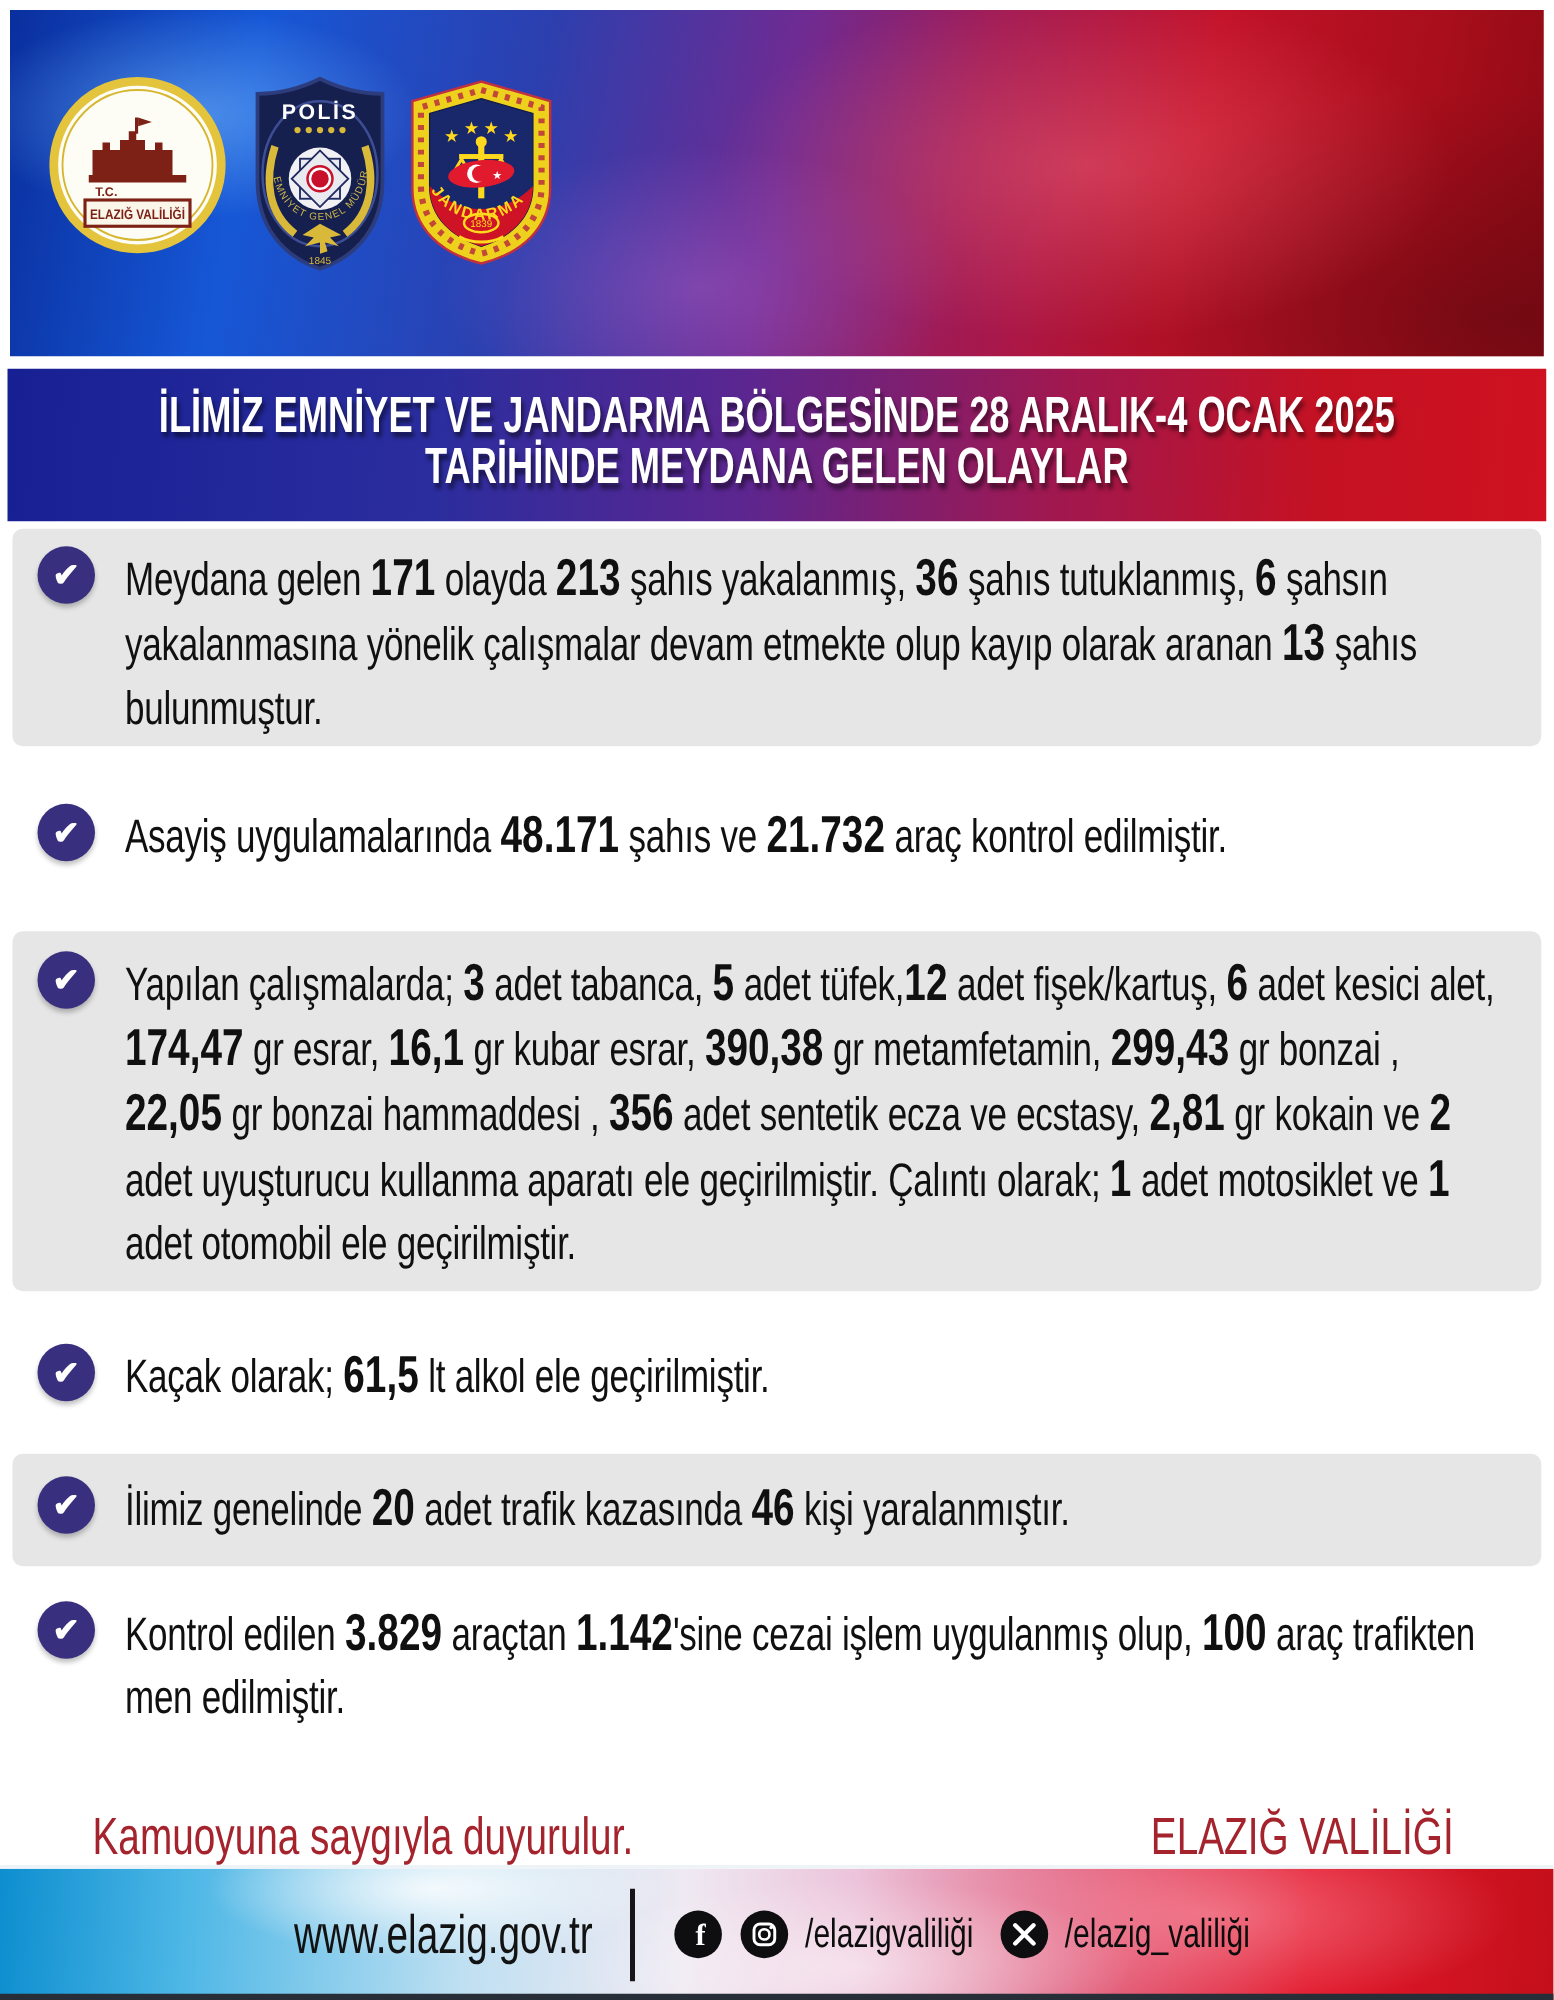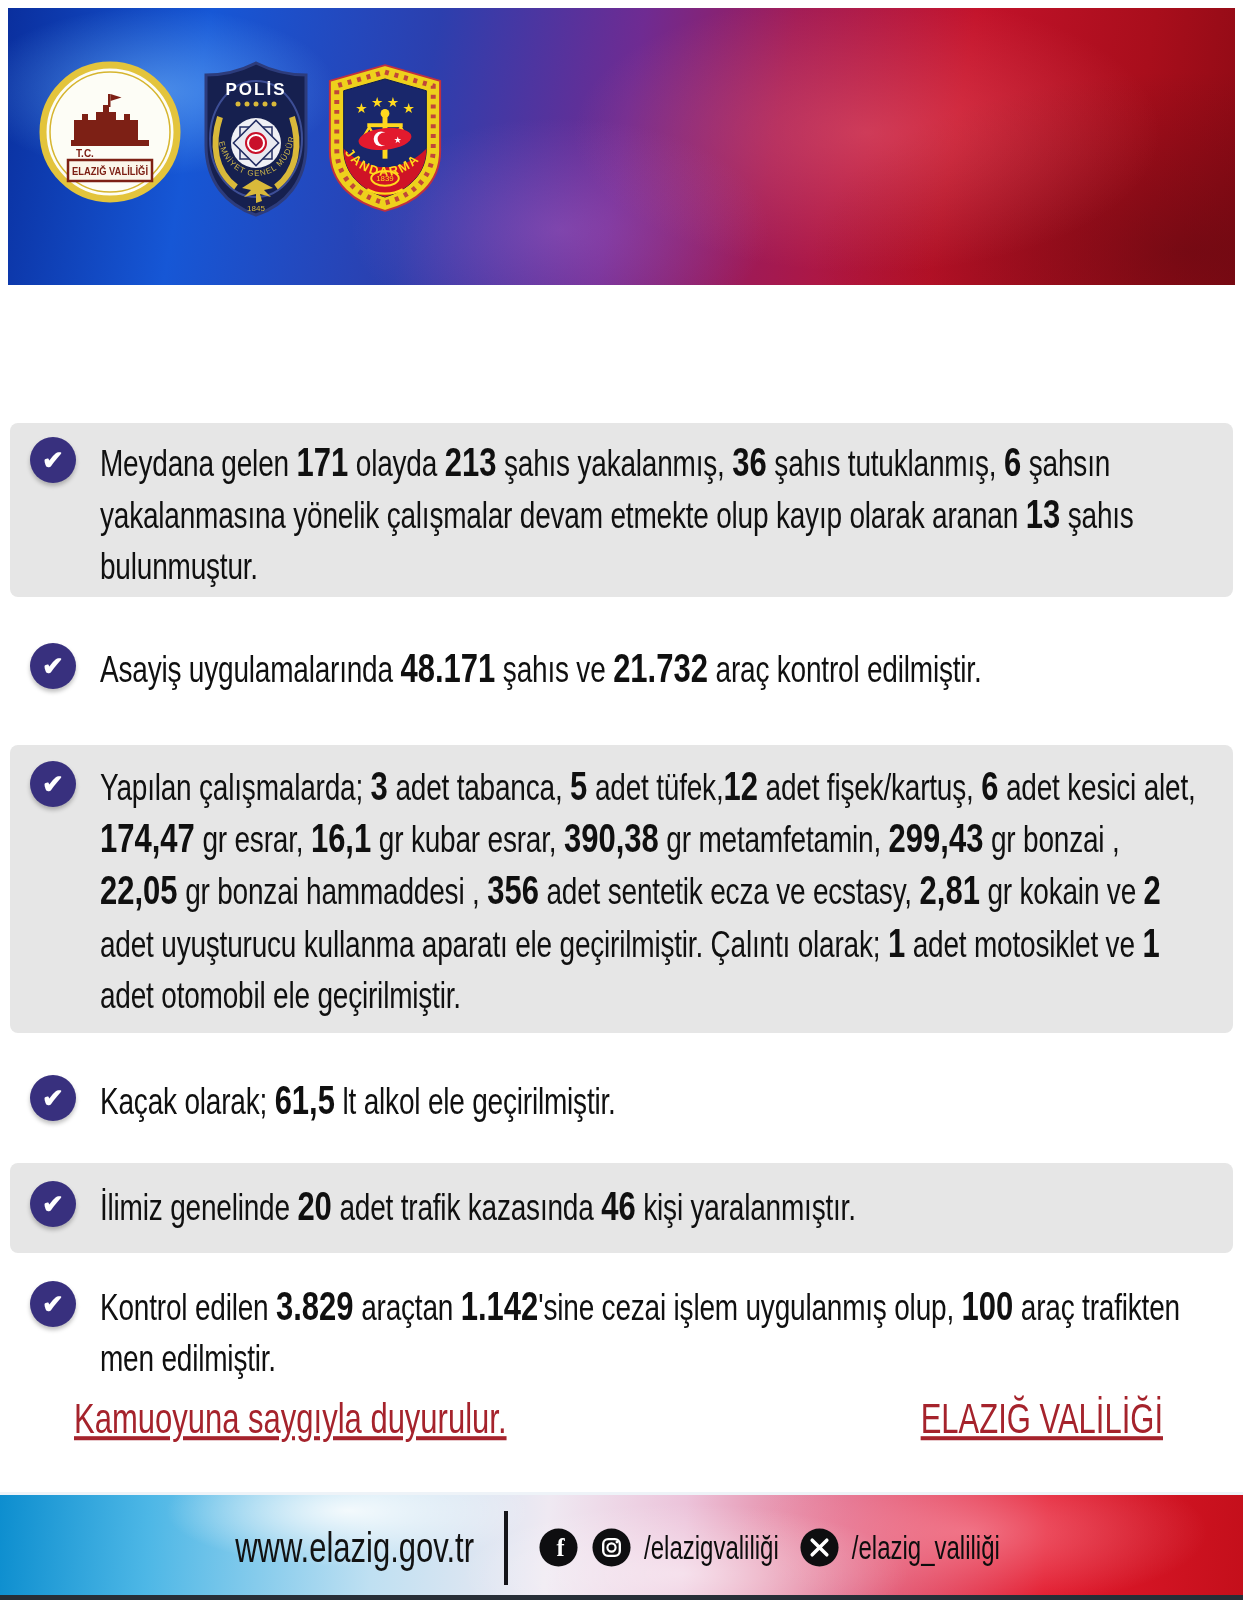--- a/index.html
+++ b/index.html
@@ -46,21 +46,21 @@
   #items .item:nth-child(6){top:1253px;height:150px;padding-top:28px;}
   .check{flex:0 0 46px;height:46px;border-radius:50%;background:#38307e;color:#fff;
          font-size:26px;font-weight:700;display:flex;align-items:center;justify-content:center;
          box-shadow:0 3px 4px rgba(0,0,0,.25);}
   .itext{margin:0;flex:1;font-size:28px;line-height:38px;color:#101010;letter-spacing:-.2px;
          transform:scaleY(1.34);transform-origin:0 0;}
   .itext b{font-size:31px;letter-spacing:0;}
 
   
   .closing{position:absolute;left:10px;right:10px;top:1402px;height:86px;display:flex;
-           align-items:flex-start;justify-content:space-between;padding:0 70px 0 64px;color:#a5232c;text-decoration:underline;}
+           align-items:flex-end;justify-content:space-between;padding:0 70px 0 64px;color:#a5232c;}
   .closing span{font-size:31px;font-weight:400;transform:scaleY(1.35);white-space:nowrap;}
 
   
   .footer{position:absolute;left:0;right:0;bottom:0;height:108px;display:flex;align-items:center;
     justify-content:center;gap:30px;border-top:3px solid #eef3f8;box-sizing:border-box;
     background:
       radial-gradient(ellipse 260px 80px at 28% 15%, rgba(255,255,255,.85), transparent 70%),
       radial-gradient(ellipse 320px 100px at 55% 75%, rgba(255,255,255,.5), transparent 70%),
       radial-gradient(ellipse 340px 110px at 78% 35%, rgba(255,170,185,.5), transparent 70%),
       linear-gradient(93deg,#0d8ecf 0%,#4db7e6 12%,#bfe0f2 30%,#efe9f2 44%,#ecc3da 55%,#e2708e 68%,#e2192c 84%,#c40f1b 100%);}
@@ -150,20 +150,24 @@
       <text x="64" y="121" font-size="8" fill="#ffd91e" text-anchor="middle">1839</text>
       <path d="M46,129 C56,135 72,135 82,129" stroke="#ffd91e" stroke-width="2.5" fill="none"></path>
       <path id="jarc" d="M22,90 C42,124 86,124 106,90" fill="none"></path>
       <text font-size="13" font-weight="bold" fill="#ffd91e" letter-spacing="2">
         <textPath href="#jarc" startOffset="2">JANDARMA</textPath>
       </text>
     </svg>
 
   </div>
 
+  <div class="banner">
+    <div class="bline bline1">İLİMİZ EMNİYET VE JANDARMA BÖLGESİNDE 28 ARALIK-4 OCAK 2025</div>
+    <div class="bline">TARİHİNDE MEYDANA GELEN OLAYLAR</div>
+  </div>
 
   <div id="items">
       <div class="item">
         <span class="check">✔</span>
         <p class="itext"><span>Meydana gelen </span><b>171</b><span> olayda </span><b>213</b><span> şahıs yakalanmış, </span><b>36</b><span> şahıs tutuklanmış, </span><b>6</b><span> şahsın yakalanmasına yönelik çalışmalar devam etmekte olup kayıp olarak aranan </span><b>13</b><span> şahıs bulunmuştur.</span></p>
       </div>
       <div class="item">
         <span class="check">✔</span>
         <p class="itext"><span>Asayiş uygulamalarında </span><b>48.171</b><span> şahıs ve </span><b>21.732</b><span> araç kontrol edilmiştir.</span></p>
       </div>

